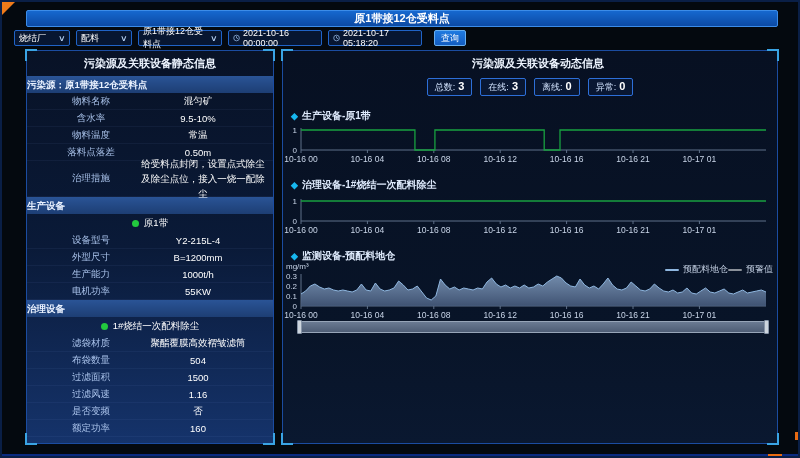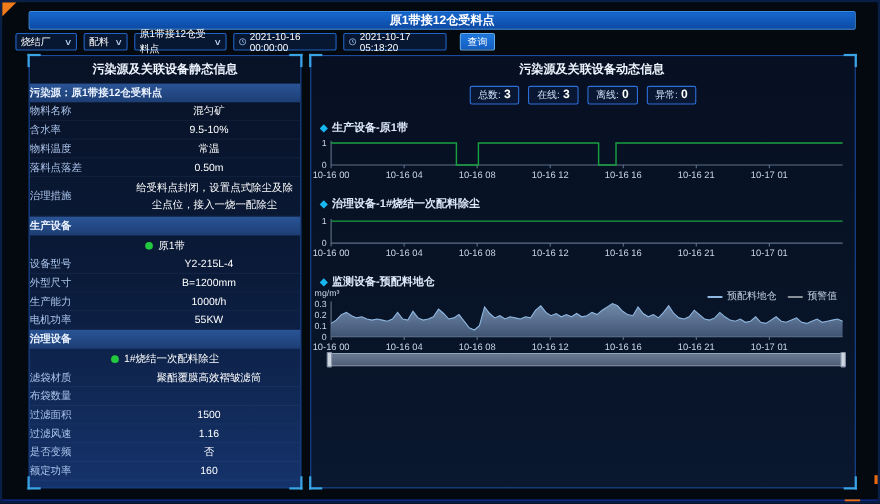--- a/index.html
+++ b/index.html
@@ -11,60 +11,60 @@
   .orange-tick{position:absolute;right:0;top:430px;width:3px;height:8px;background:#e86b12;z-index:7;}
 
   .titlebar{position:absolute;left:24px;top:8px;width:752px;height:17px;
             background:linear-gradient(180deg,#1668cf,#0c4aa4);border:1px solid #3c8ce8;border-radius:2px;
             display:flex;align-items:center;justify-content:center;color:#fff;font-size:11px;font-weight:bold;box-sizing:border-box;}
 
   .toolbar{position:absolute;left:12px;top:28px;height:16px;display:flex;align-items:center;}
   .select,.datebox{height:16px;box-sizing:border-box;background:#071631;border:1px solid #2063c6;border-radius:2px;
             display:flex;align-items:center;color:#fff;font-size:9px;padding:0 4px;margin-right:6px;}
   .select{justify-content:space-between;}
-  .sel-1{width:56px}.sel-2{width:40px}.sel-3{width:84px}
+  .sel-1{width:56px}.sel-2{width:56px}.sel-3{width:84px}
   .datebox{width:94px;gap:3px;}
   .chev{color:#bcd6f8;font-size:8px;transform:scaleX(1.3);}
   .query{height:16px;width:32px;margin-left:6px;background:linear-gradient(180deg,#1f7ae0,#135cc0);
          border:1px solid #66aef0;border-radius:2px;color:#fff;font-size:9px;display:flex;align-items:center;
          justify-content:center;padding:0;cursor:pointer;}
 
   .panel{position:absolute;top:48px;height:394px;border:1px solid #1b4ca0;box-sizing:border-box;}
   .panel.left{left:24px;width:248px;background:linear-gradient(180deg,#081226 0%,#0a1a38 50%,#15336b 100%);}
   .panel.right{left:280px;width:496px;background:linear-gradient(180deg,#071022 0%,#081428 70%,#0a1830 100%);padding-left:16px;}
   .corner{position:absolute;width:10px;height:10px;border:2px solid #3aa4e4;z-index:4;}
   .corner.tl{left:-2px;top:-2px;border-right:none;border-bottom:none;}
   .corner.tr{right:-2px;top:-2px;border-left:none;border-bottom:none;}
   .corner.bl{left:-2px;bottom:-2px;border-right:none;border-top:none;}
   .corner.br{right:-2px;bottom:-2px;border-left:none;border-top:none;}
 
   .panel-title{height:25px;line-height:25px;text-align:center;color:#eef5ff;font-size:11px;font-weight:bold;}
 
   .band{height:17px;line-height:17px;background:linear-gradient(180deg,#2a5496,#1d3e74);
         color:#eaf2ff;font-size:9.5px;font-weight:bold;}
   .row{height:17px;display:flex;align-items:center;border-bottom:1px solid rgba(130,160,220,0.07);box-sizing:border-box;}
-  .row .lbl{width:96px;text-align:left;color:#a9c2ea;font-size:9.5px;}
+  .row .lbl{width:96px;text-align:center;color:#a9c2ea;font-size:9.5px;padding-left:16px;}
   .row .val{flex:1;text-align:center;color:#fff;font-size:9.5px;padding-right:16px;}
   .row.tall{height:36px;}
   .row.tall .val{line-height:15px;padding:0 6px 0 0;}
   .device{height:18px;display:flex;align-items:center;justify-content:center;gap:5px;color:#fff;font-size:9.5px;}
   .dot{width:7px;height:7px;border-radius:50%;}
 
   .badges{position:absolute;top:27px;left:0;right:0;display:flex;justify-content:center;gap:8px;}
   .badge{display:inline-flex;align-items:baseline;gap:3px;border:1px solid #2d6fd8;background:rgba(10,24,52,.9);
          border-radius:2px;padding:1px 7px;}
   .badge .bl{color:#cfe0fb;font-size:9px;}
   .badge .bv{color:#fff;font-size:11px;font-weight:bold;}
 
   .chart-header{position:absolute;left:8px;display:flex;align-items:center;gap:4px;color:#dde9fb;font-size:10px;font-weight:bold;}
   .diamond{color:#17b7ef;font-size:9px;}
   .chart-svg{position:absolute;left:0;}
   #chart1{top:73px;} #chart2{top:144px;} #chart3{top:209px;}
 
-  .legend{position:absolute;top:212px;right:16px;display:flex;align-items:center;gap:10px;}
+  .legend{position:absolute;top:212px;right:4px;display:flex;align-items:center;}
   .legend-item{display:flex;align-items:center;gap:4px;color:#c3cfe2;font-size:9px;}
   .legend-dash{display:inline-block;width:14px;height:2px;border-radius:1px;}
 
   .scrollbar{position:absolute;left:15px;top:270px;width:470px;height:12px;box-sizing:border-box;
              background:linear-gradient(180deg,#6a7a92,#4e5d75);border:1px solid #97a5b8;border-radius:2px;}
   .sb-handle{position:absolute;top:-2px;width:5px;height:14px;background:#cdd5de;border:1px solid #8795a8;border-radius:1px;box-sizing:border-box;}
   .sb-handle.left{left:-2px;} .sb-handle.right{right:-2px;}
 </style>
 </head>
 <body>
@@ -162,20 +162,21 @@
         <div class="device">
           <span class="dot" style="background: rgb(34, 201, 62);"></span>
           <span>1#烧结一次配料除尘</span>
         </div>
         <div class="row">
           <span class="lbl">滤袋材质</span>
           <span class="val">聚酯覆膜高效褶皱滤筒</span>
         </div>
         <div class="row">
           <span class="lbl">布袋数量</span>
+          <span class="val">504</span>
         </div>
         <div class="row">
           <span class="lbl">过滤面积</span>
           <span class="val">1500</span>
         </div>
         <div class="row">
           <span class="lbl">过滤风速</span>
           <span class="val">1.16</span>
         </div>
         <div class="row">

